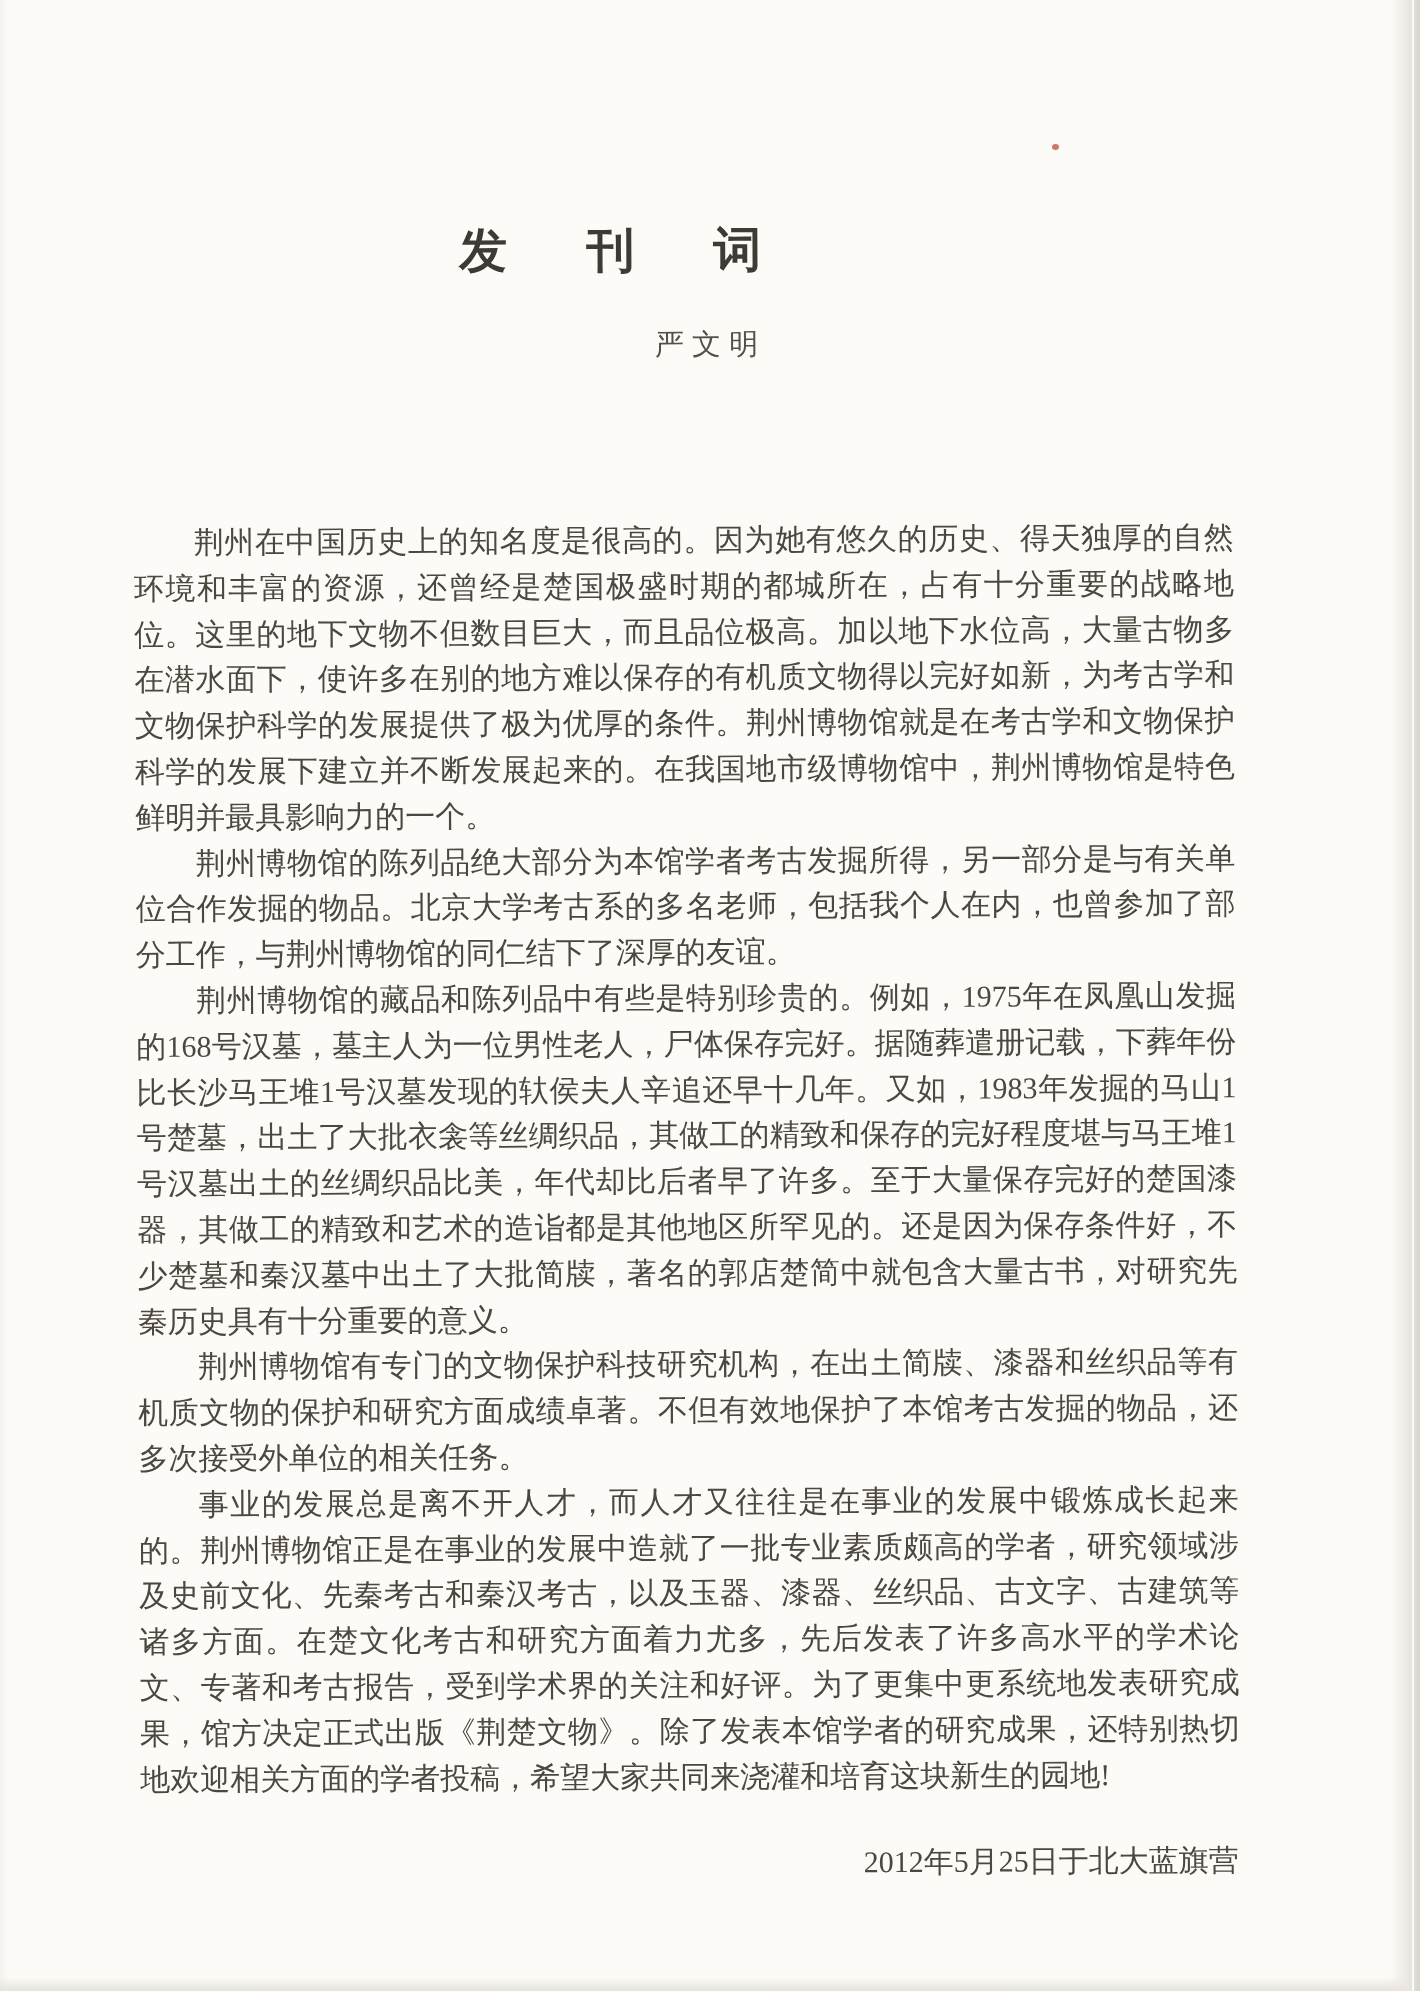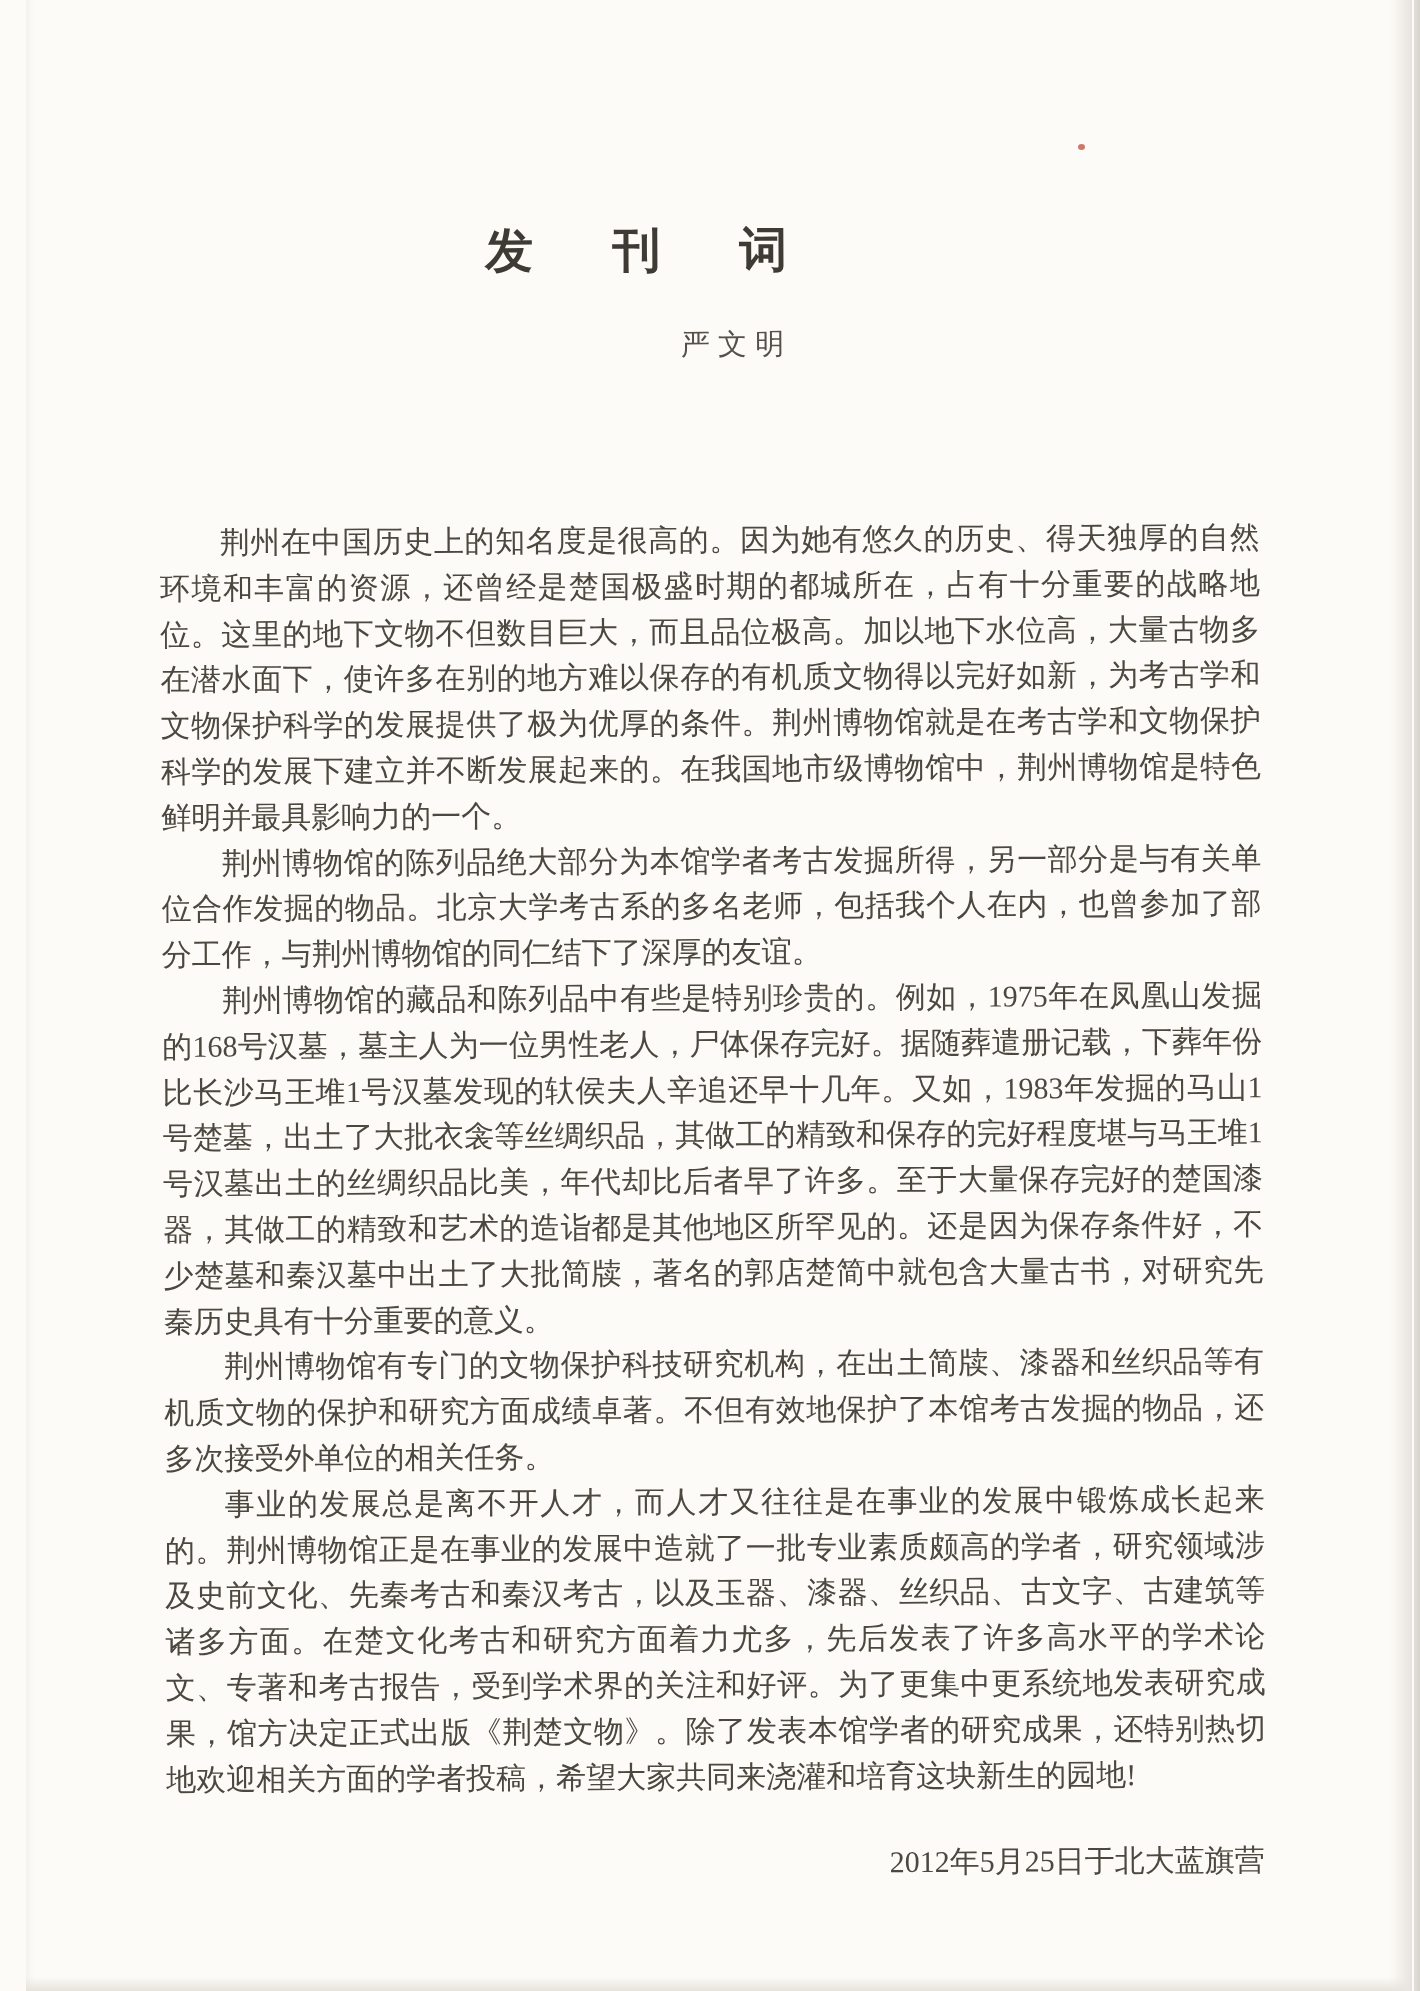--- a/index.html
+++ b/index.html
@@ -15,21 +15,20 @@
     font-family: "Liberation Serif", "DejaVu Serif", serif;
   }
   
   .scan-page {
     position: absolute;
     inset: 0;
     background:
       linear-gradient(to left, #d7d3cd 0px, #e9e6e1 10px, rgba(252,251,247,0) 30px),
       linear-gradient(to top, #e6e3dd 0px, rgba(252,251,247,0) 14px),
       linear-gradient(to right, #f4f2ee 0px, rgba(252,251,247,0) 8px);
-    margin-left: 26px;
   }
   .edge-line-right {
     position: absolute;
     top: 0;
     right: 6px;
     width: 2px;
     height: 100%;
     background: rgba(255,255,255,0.85);
   }
   .speck {

